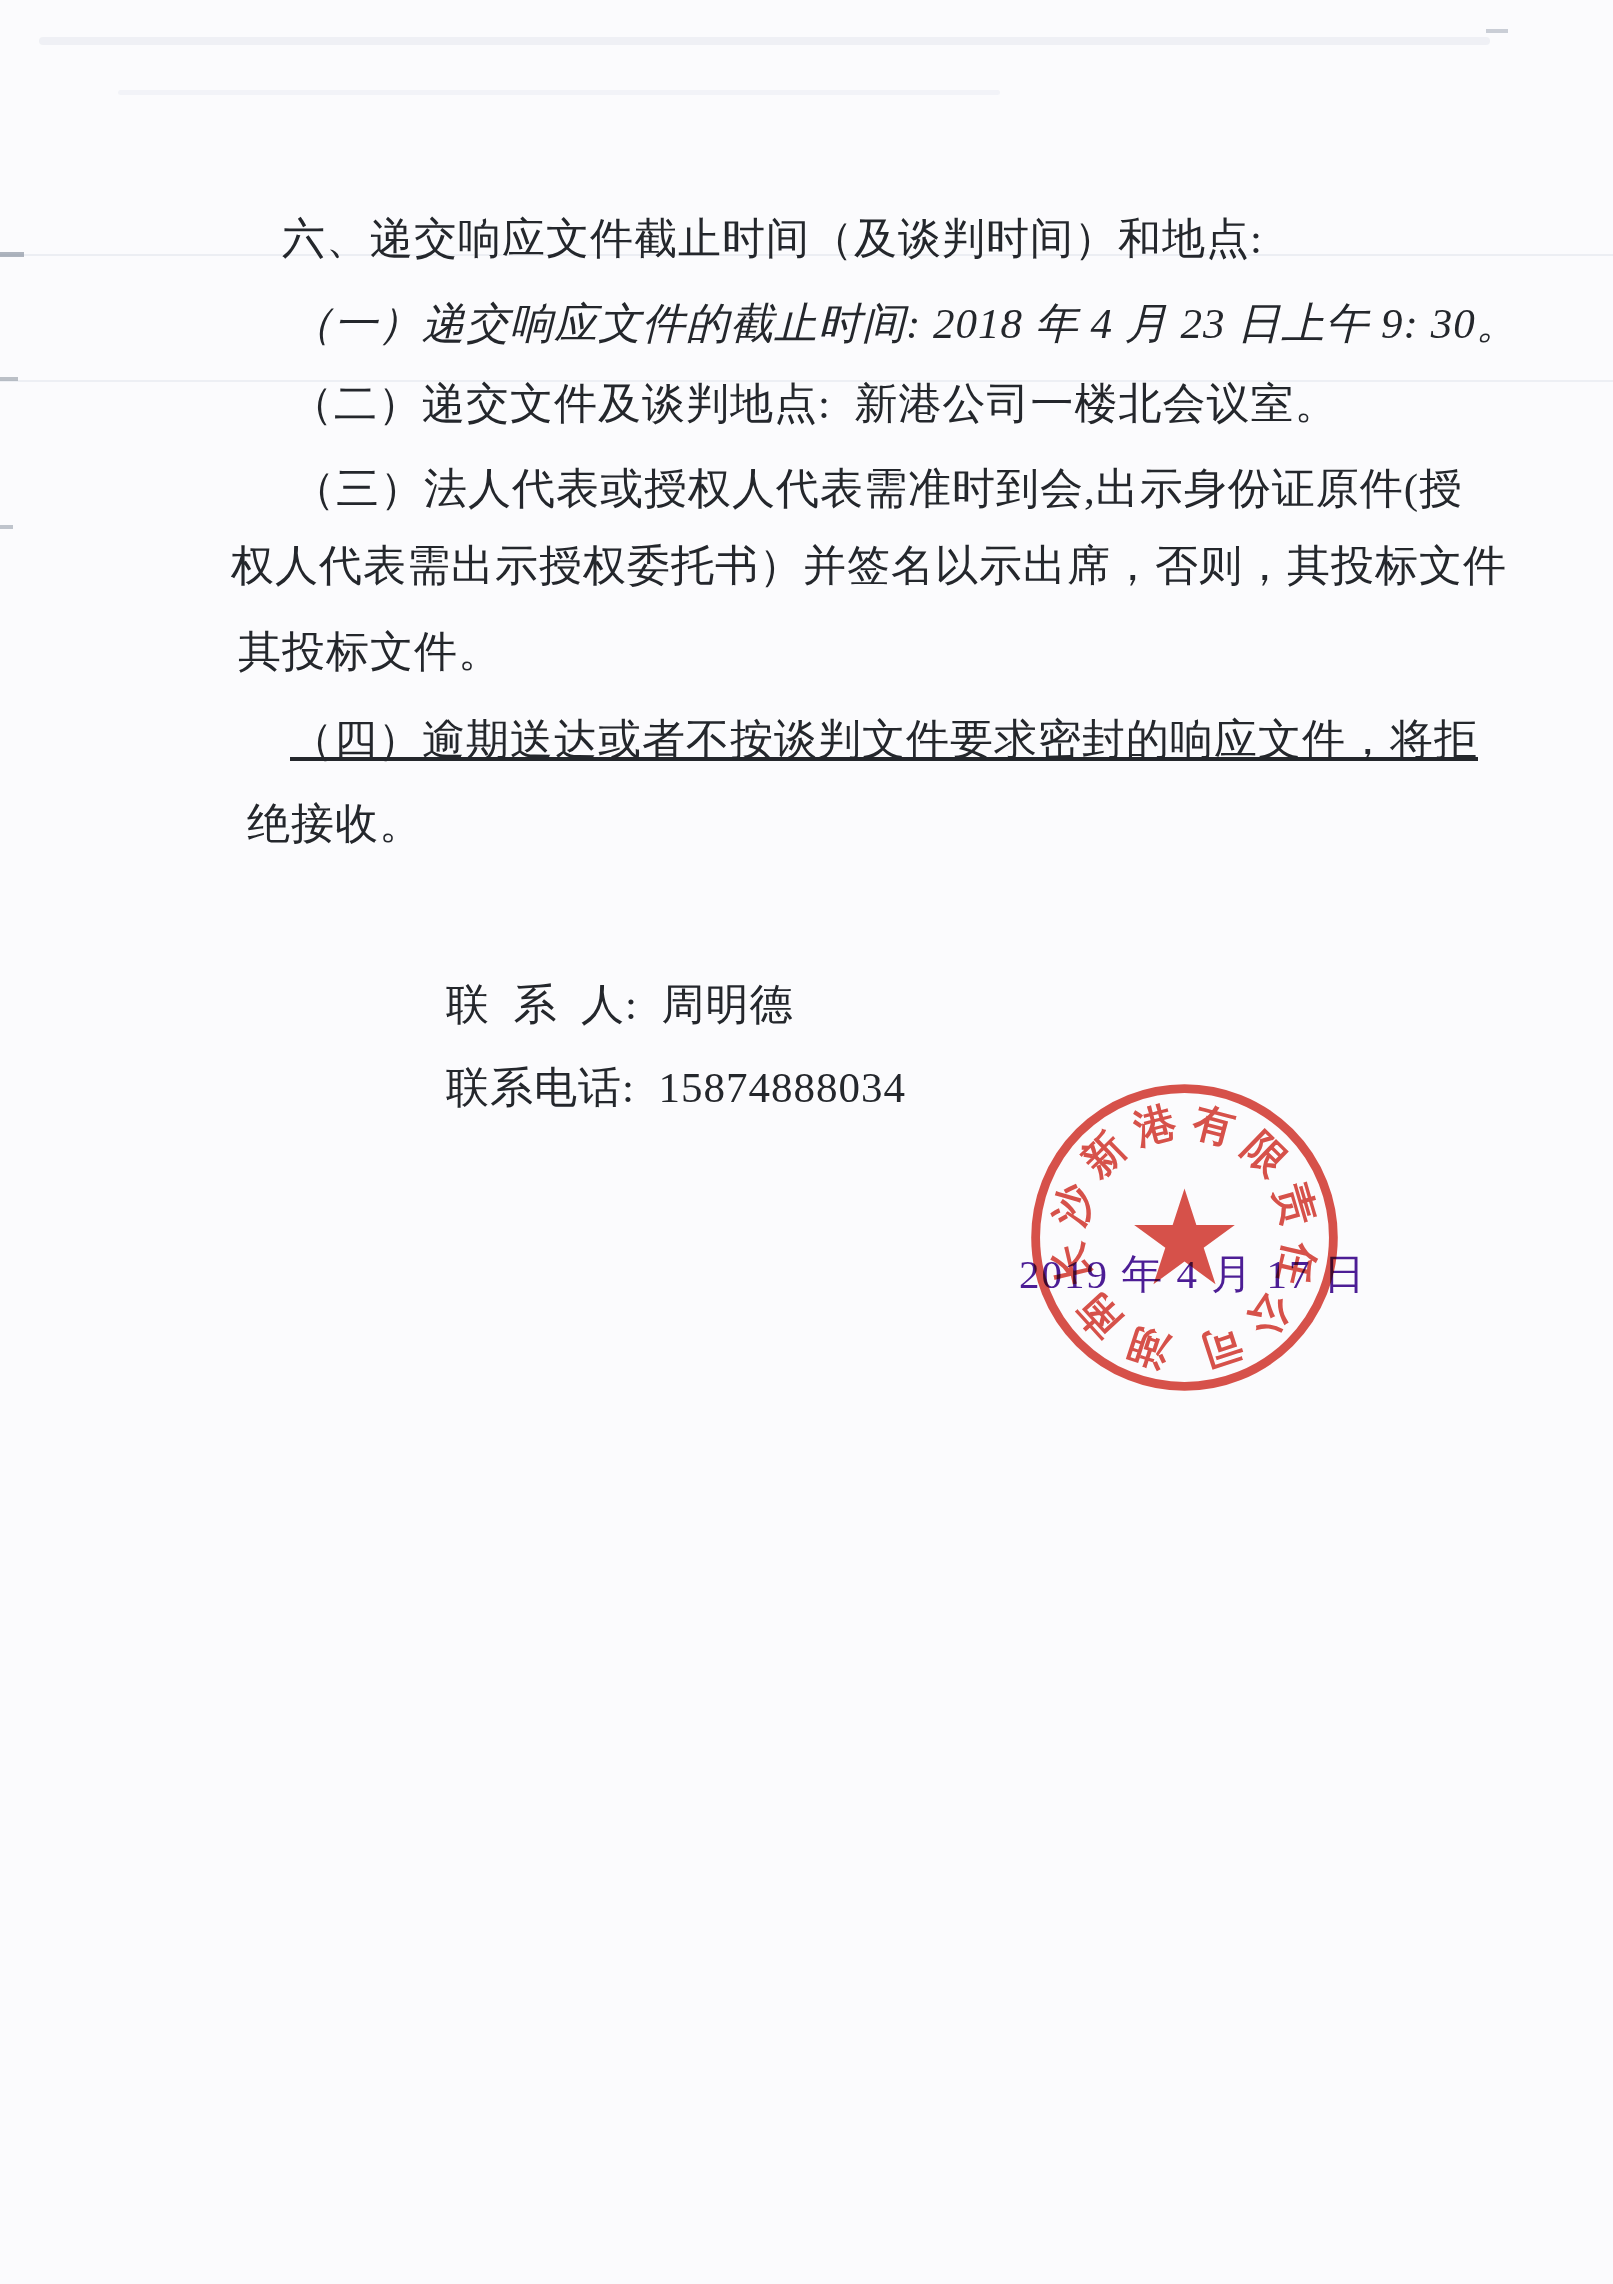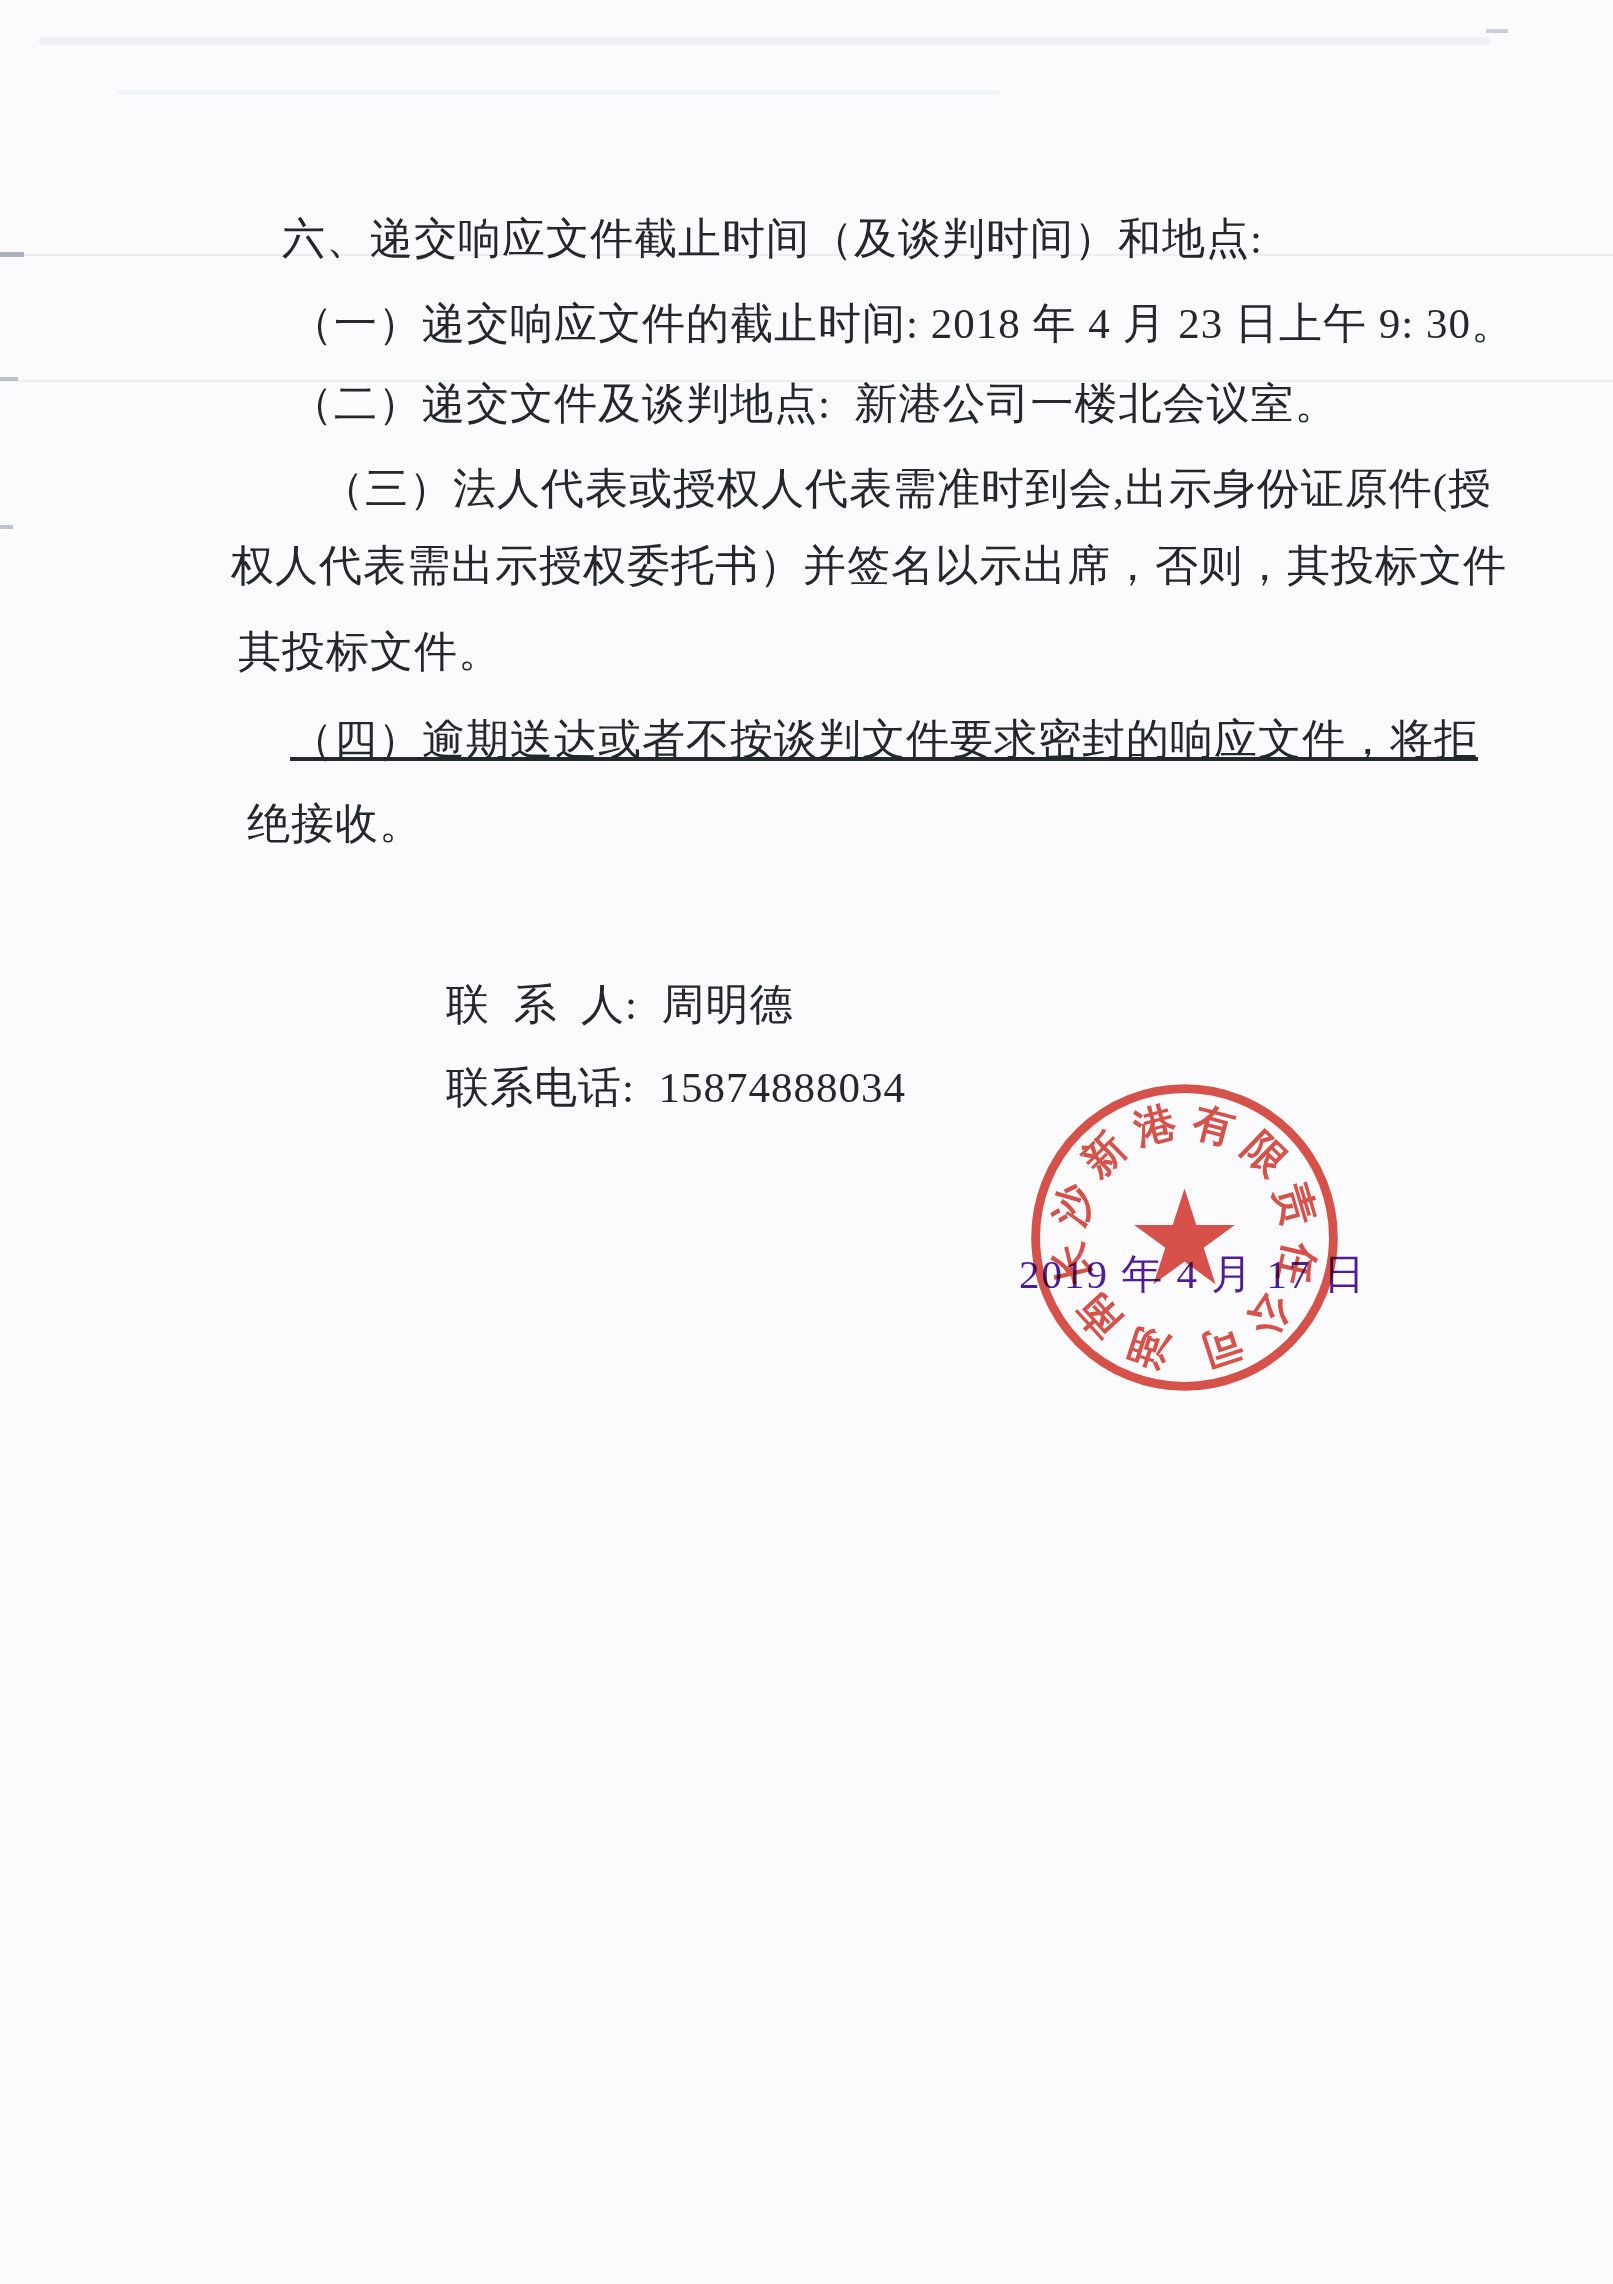--- a/index.html
+++ b/index.html
@@ -17,23 +17,23 @@
   .line {
     position: absolute;
     font-size: 43px;
     letter-spacing: 1px;
     color: #24272c;
     white-space: pre;
     line-height: 1.1;
   }
 
   .l0  { left: 282px;  top: 215px; }
-  .l1  { left: 290px;  top: 300px; }
+  .l1  { left: 290px;  top: 300px; font-style: italic; }
   .l2  { left: 290px;  top: 380px; text-align: center; }
-  .l3  { left: 292px;  top: 465px; margin-left: 29px; }
+  .l3  { left: 292px;  top: 465px; }
   .l4  { left: 231px;  top: 542px; }
   .l5  { left: 238px;  top: 628px; }
   .l6  { left: 290px;  top: 716px; text-decoration: underline; }
   .l7  { left: 247px;  top: 800px; }
   .l8  { left: 323px;  top: 891px; }
   .l9  { left: 446px;  top: 981px; }
   .l10 { left: 446px;  top: 1064px; }
 
   .issue-date {
     position: absolute;

